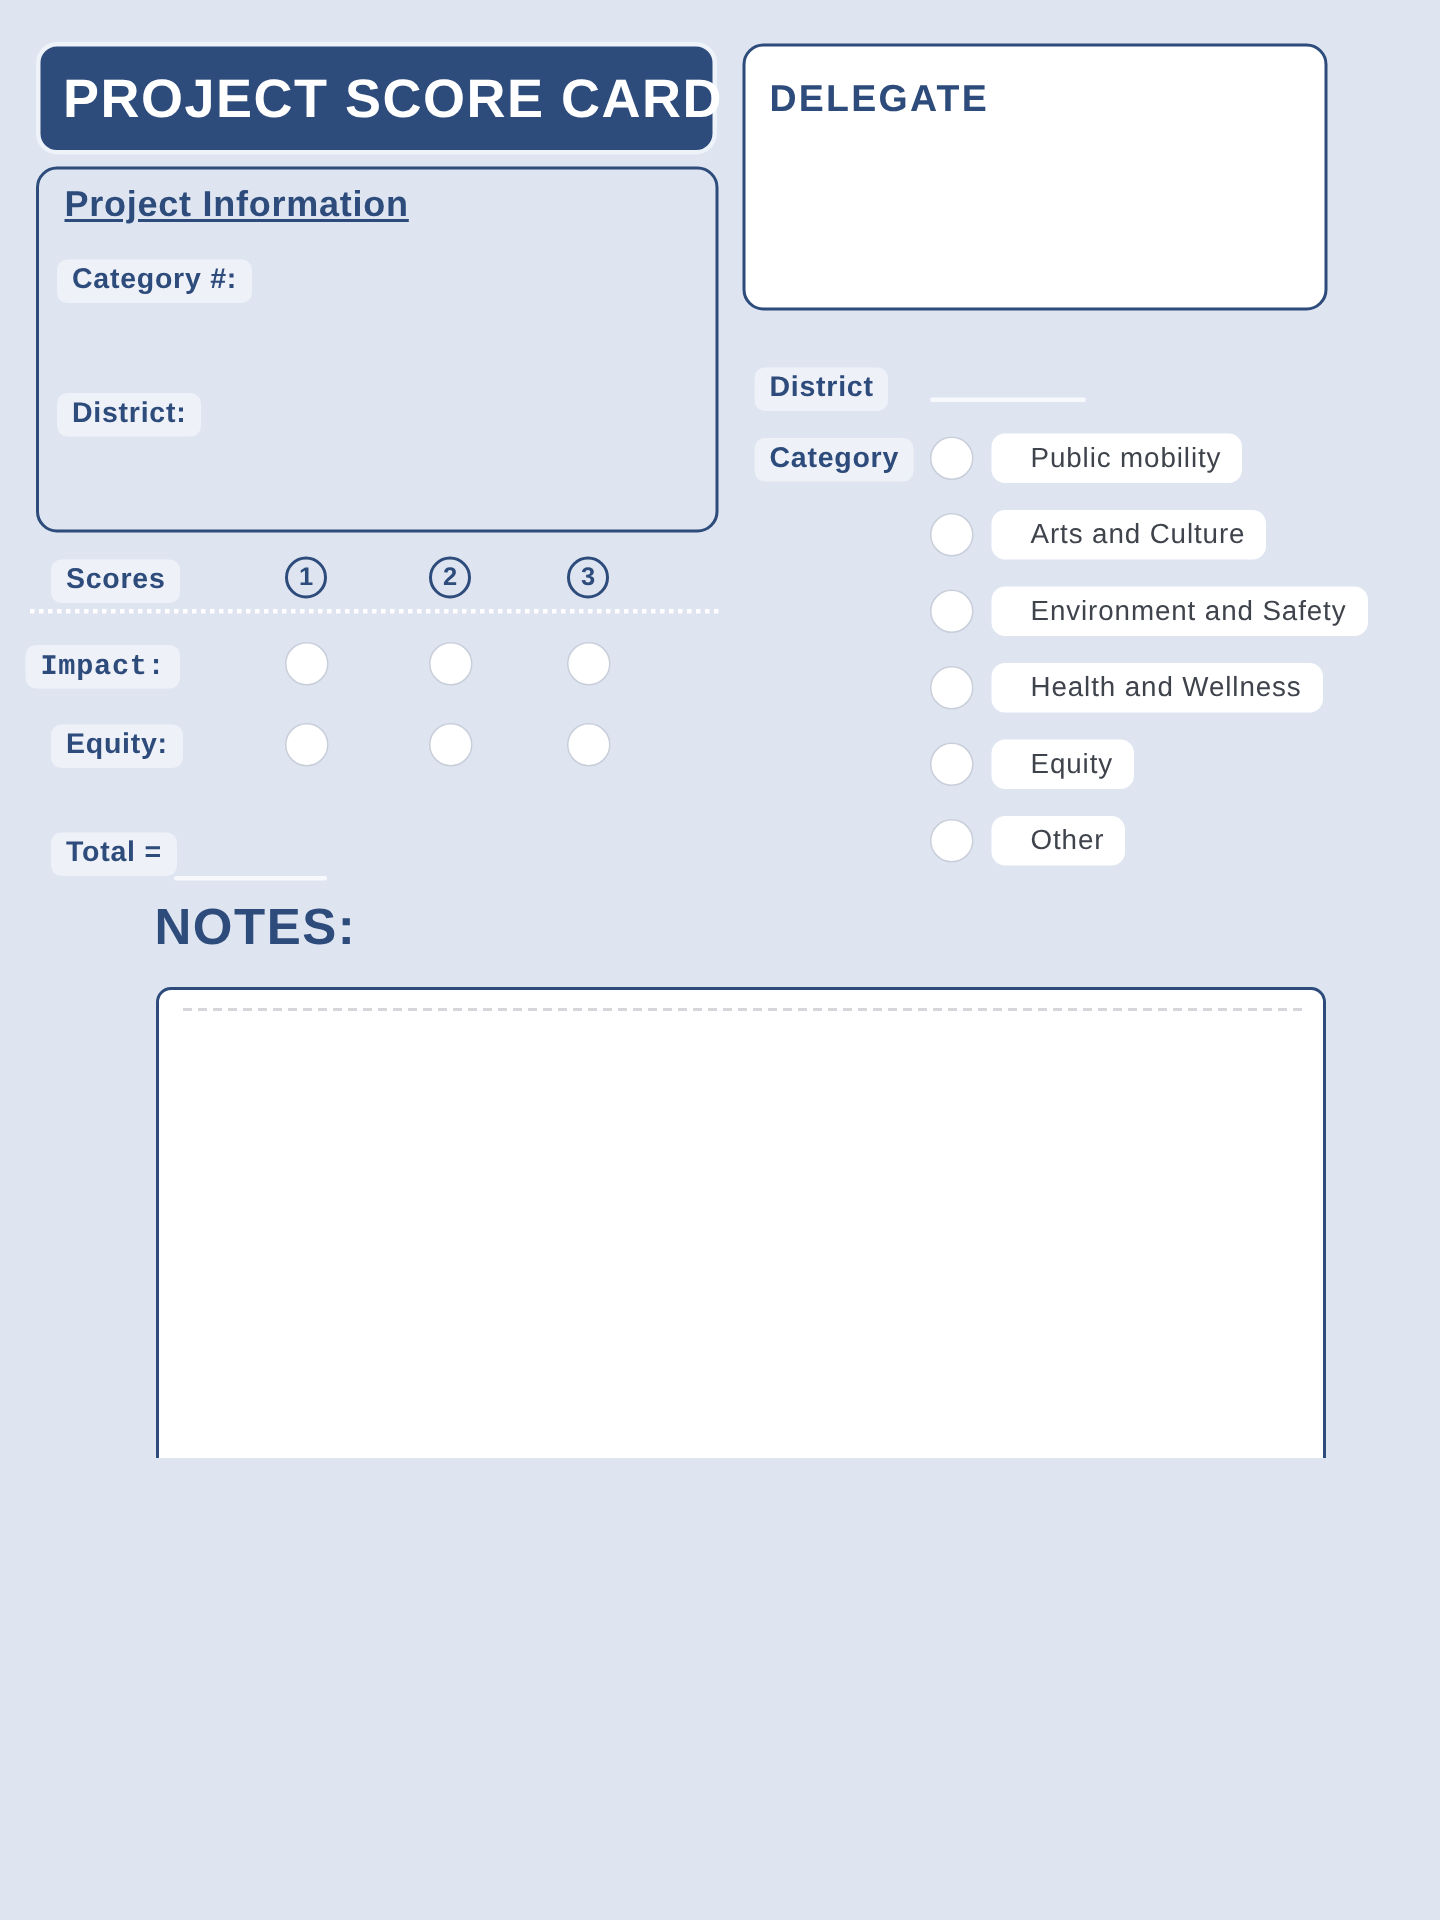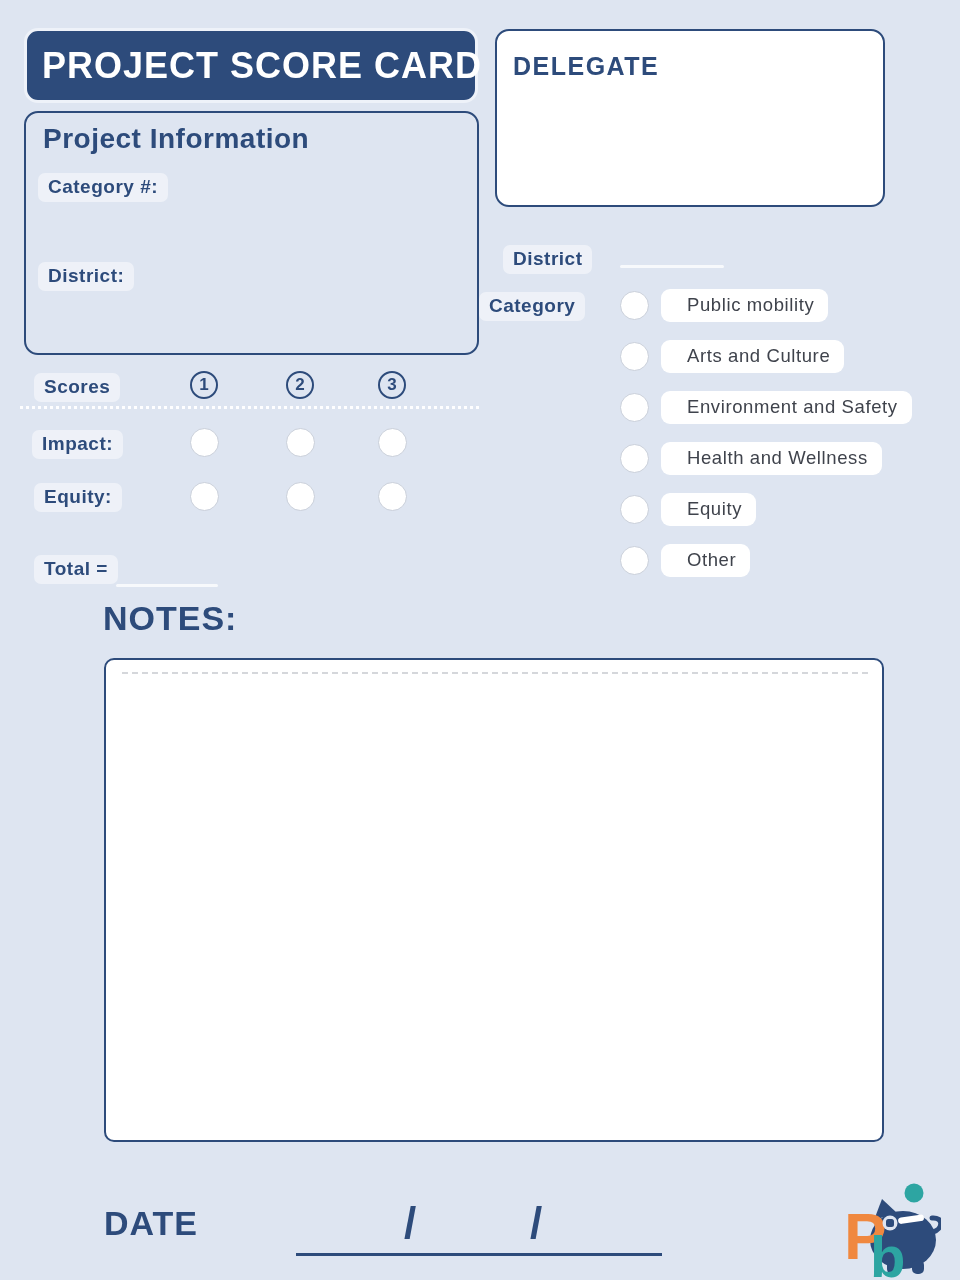--- a/index.html
+++ b/index.html
@@ -1,73 +1,73 @@
 <!DOCTYPE html>
 <html><head>
 <meta charset="utf-8">
 <style>
   html,body{margin:0;padding:0;background:#dee5f1;}
   .page{
-    position:relative;width:960px;height:1280px;background:#dee5f1;overflow:hidden;
+    position:relative;width:960px;height:972px;background:#dee5f1;overflow:hidden;
     font-family:"Liberation Sans",sans-serif;color:#2d4b7b;
   }
   
   .banner{
     position:absolute;left:24px;top:28px;width:454px;height:75px;box-sizing:border-box;
     background:#2d4b7b;border:3px solid #eef2f9;border-radius:14px;
     display:flex;align-items:center;padding-left:15px;
   }
   .banner span{color:#ffffff;font-size:36px;font-weight:800;letter-spacing:1px;white-space:nowrap;}
 
   
   .info-box{
     position:absolute;left:24px;top:111px;width:455px;height:244px;box-sizing:border-box;
     border:2.5px solid #2d4b7b;border-radius:14px;
   }
-  .info-title{position:absolute;left:17px;top:10px;font-size:28px;font-weight:800;letter-spacing:.5px;}
+  .info-title{position:absolute;left:17px;top:10px;font-size:24px;font-weight:800;letter-spacing:.5px;text-decoration:underline;}
   .chip{
     display:inline-block;background:rgba(255,255,255,.48);border-radius:7px;
     padding:3px 10px 4px 10px;font-size:19px;font-weight:800;color:#2d4b7b;letter-spacing:.5px;
     white-space:nowrap;
   }
   .chip-project{position:absolute;left:12px;top:60px;}
   .chip-location{position:absolute;left:12px;top:149px;}
 
   
   .delegate-box{
     position:absolute;left:495px;top:29px;width:390px;height:178px;box-sizing:border-box;
     background:#ffffff;border:2.5px solid #2d4b7b;border-radius:14px;
   }
   .delegate-title{margin:21px 0 0 16px;font-size:25px;font-weight:800;letter-spacing:1.5px;}
 
   
   .chip-district{position:absolute;left:503px;top:245px;}
   .district-line{position:absolute;left:620px;top:265px;width:104px;height:3px;background:#f7f9fc;border-radius:2px;}
-  .chip-category{position:absolute;left:479px;top:292px;}
+  .chip-category{position:absolute;left:503px;top:292px;}
   .category-list{position:absolute;left:620px;top:291px;}
   .category-row{display:flex;align-items:center;height:29px;margin-bottom:22px;}
   .radio-circle{
     width:29px;height:29px;border-radius:50%;background:#ffffff;border:1.5px solid #c9cfda;
     box-sizing:border-box;flex:0 0 auto;
   }
   .option-pill{
     margin-left:12px;background:#ffffff;border-radius:9px;padding:5px 14px 6px 26px;
     font-size:18.5px;color:#3f434c;letter-spacing:.6px;white-space:nowrap;
   }
 
   
   .chip-scores{position:absolute;left:34px;top:373px;}
   .num-circle{
     position:absolute;width:28px;height:28px;box-sizing:border-box;border:2.5px solid #2d4b7b;
     border-radius:50%;display:flex;align-items:center;justify-content:center;
     font-size:17px;font-weight:800;color:#2d4b7b;top:371px;
   }
   .num-1{left:190px;} .num-2{left:286px;} .num-3{left:378px;}
   .dotted-sep{position:absolute;left:20px;top:406px;width:459px;border-top:3px dotted rgba(255,255,255,.95);}
-  .chip-impact{position:absolute;left:32px;top:430px;}
+  .chip-impact{position:absolute;left:17px;top:430px;font-family:Liberation Mono, monospace;}
   .chip-equity{position:absolute;left:34px;top:483px;}
   .score-circle{
     position:absolute;width:29px;height:29px;border-radius:50%;background:#ffffff;
     border:1.5px solid #c9cfda;box-sizing:border-box;
   }
   .sc-1{left:190px;} .sc-2{left:286px;} .sc-3{left:378px;}
   .row-impact{top:428px;} .row-equity{top:482px;}
   .chip-total{position:absolute;left:34px;top:555px;}
   .total-line{position:absolute;left:116px;top:584px;width:102px;height:3px;background:#f7f9fc;border-radius:2px;}
 

